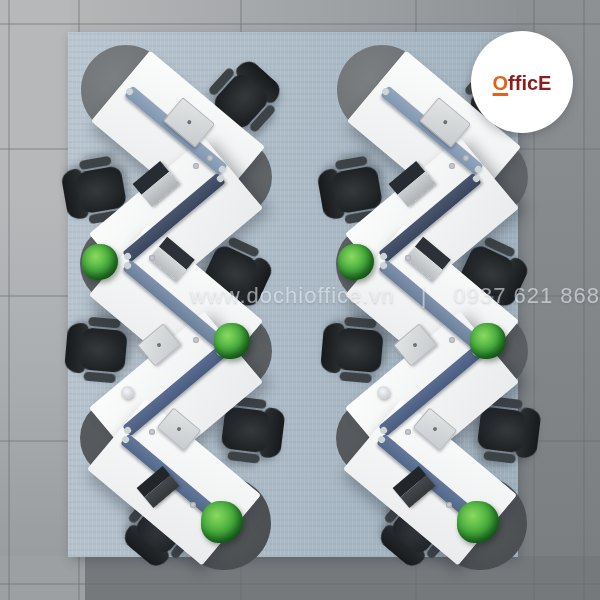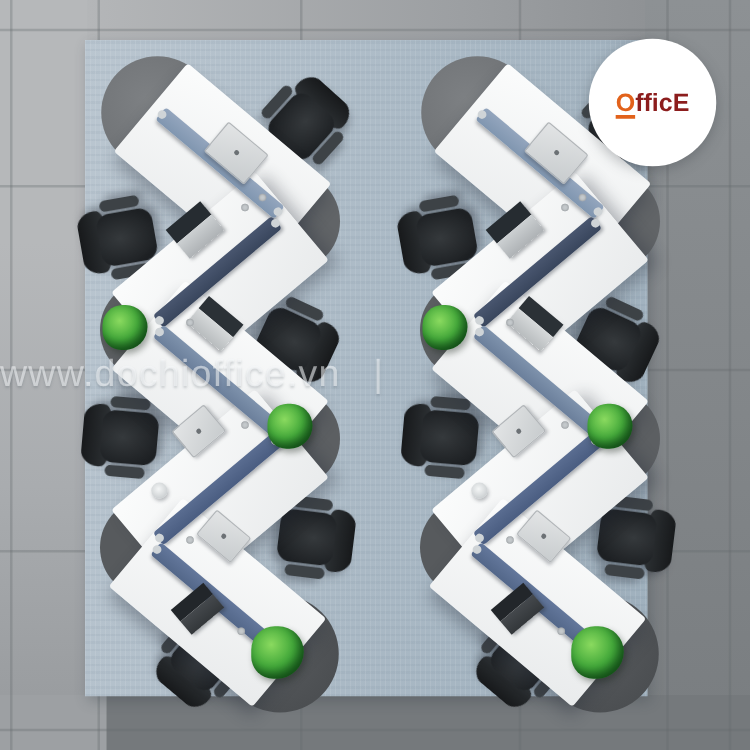--- a/index.html
+++ b/index.html
@@ -44,22 +44,22 @@
   .dot{position:absolute;width:6px;height:6px;border-radius:50%;background:#c6cacd;box-shadow:inset 0 0 2px #7d8286;}
   .item{position:absolute;}
   .tablet{background:linear-gradient(150deg,#e2e4e5,#c8ccce);border:1px solid #b2b6b9;border-radius:2px;box-shadow:1px 2px 3px rgba(40,45,55,.3);}
   .tablet:after{content:"";position:absolute;left:45%;top:42%;width:4px;height:4px;border-radius:50%;background:#6c7175;}
   .laptop{display:flex;flex-direction:column;box-shadow:1px 2px 3px rgba(40,45,55,.35);}
   .lap-screen{width:100%;height:46%;}
   .lap-base{width:100%;height:54%;}
   .cup{border-radius:50%;background:radial-gradient(circle at 45% 40%,#f4f6f6,#cdd1d3 70%,#aeb2b4);box-shadow:1px 2px 3px rgba(40,45,55,.3);}
 
   
-  .watermark{left:0;top:283px;width:600px;display:flex;justify-content:flex-start;gap:26px;
-    font-size:30px;letter-spacing:1px;color:rgba(248,250,252,.55);
+  .watermark{left:0;top:283px;width:600px;display:flex;justify-content:flex-end;gap:26px;
+    font-size:22px;letter-spacing:1px;color:rgba(248,250,252,.55);
     text-shadow:0 1px 2px rgba(80,90,100,.25);z-index:40;}
   .logo{left:471px;top:31px;width:102px;height:102px;border-radius:50%;background:#fff;
     box-shadow:0 3px 10px rgba(60,65,72,.35);z-index:50;
     display:flex;flex-direction:column;align-items:center;justify-content:center;padding-top:2px;box-sizing:border-box;}
   .logo-line1{font-size:24px;font-weight:bold;letter-spacing:.5px;color:#2f2f2f;line-height:1.05;}
   .logo-line2{font-size:20px;font-weight:bold;color:#8c1d1d;line-height:1.2;}
   .accent-yellow{color:#f3b200;}
   .accent-orange{color:#e2621b;}
   .underlined{text-decoration:underline;text-decoration-thickness:3px;text-underline-offset:3px;}
   .product-code{left:478px;top:551px;font-size:28px;letter-spacing:3px;color:rgba(228,231,233,.6);z-index:40;}
@@ -258,19 +258,20 @@
     <div class="dot" style="left:190px;top:502px;"></div>
 
     <div class="plant" style="left:82px;top:244px;width:36px;height:36px;"></div>
     <div class="plant" style="left:214px;top:323px;width:36px;height:36px;"></div>
     <div class="plant" style="left:201px;top:501px;width:42px;height:42px;"></div>
   </div>
 
   <div class="layer watermark">
     <span>www.dochioffice.vn</span>
     <span>|</span>
+    <span>0937 621 868</span>
   </div>
 
   <div class="layer logo">
     <div class="logo-line2"><span class="accent-orange underlined">O</span><span>fficE</span></div>
   </div>
 
 </div>
 
 </body></html>

